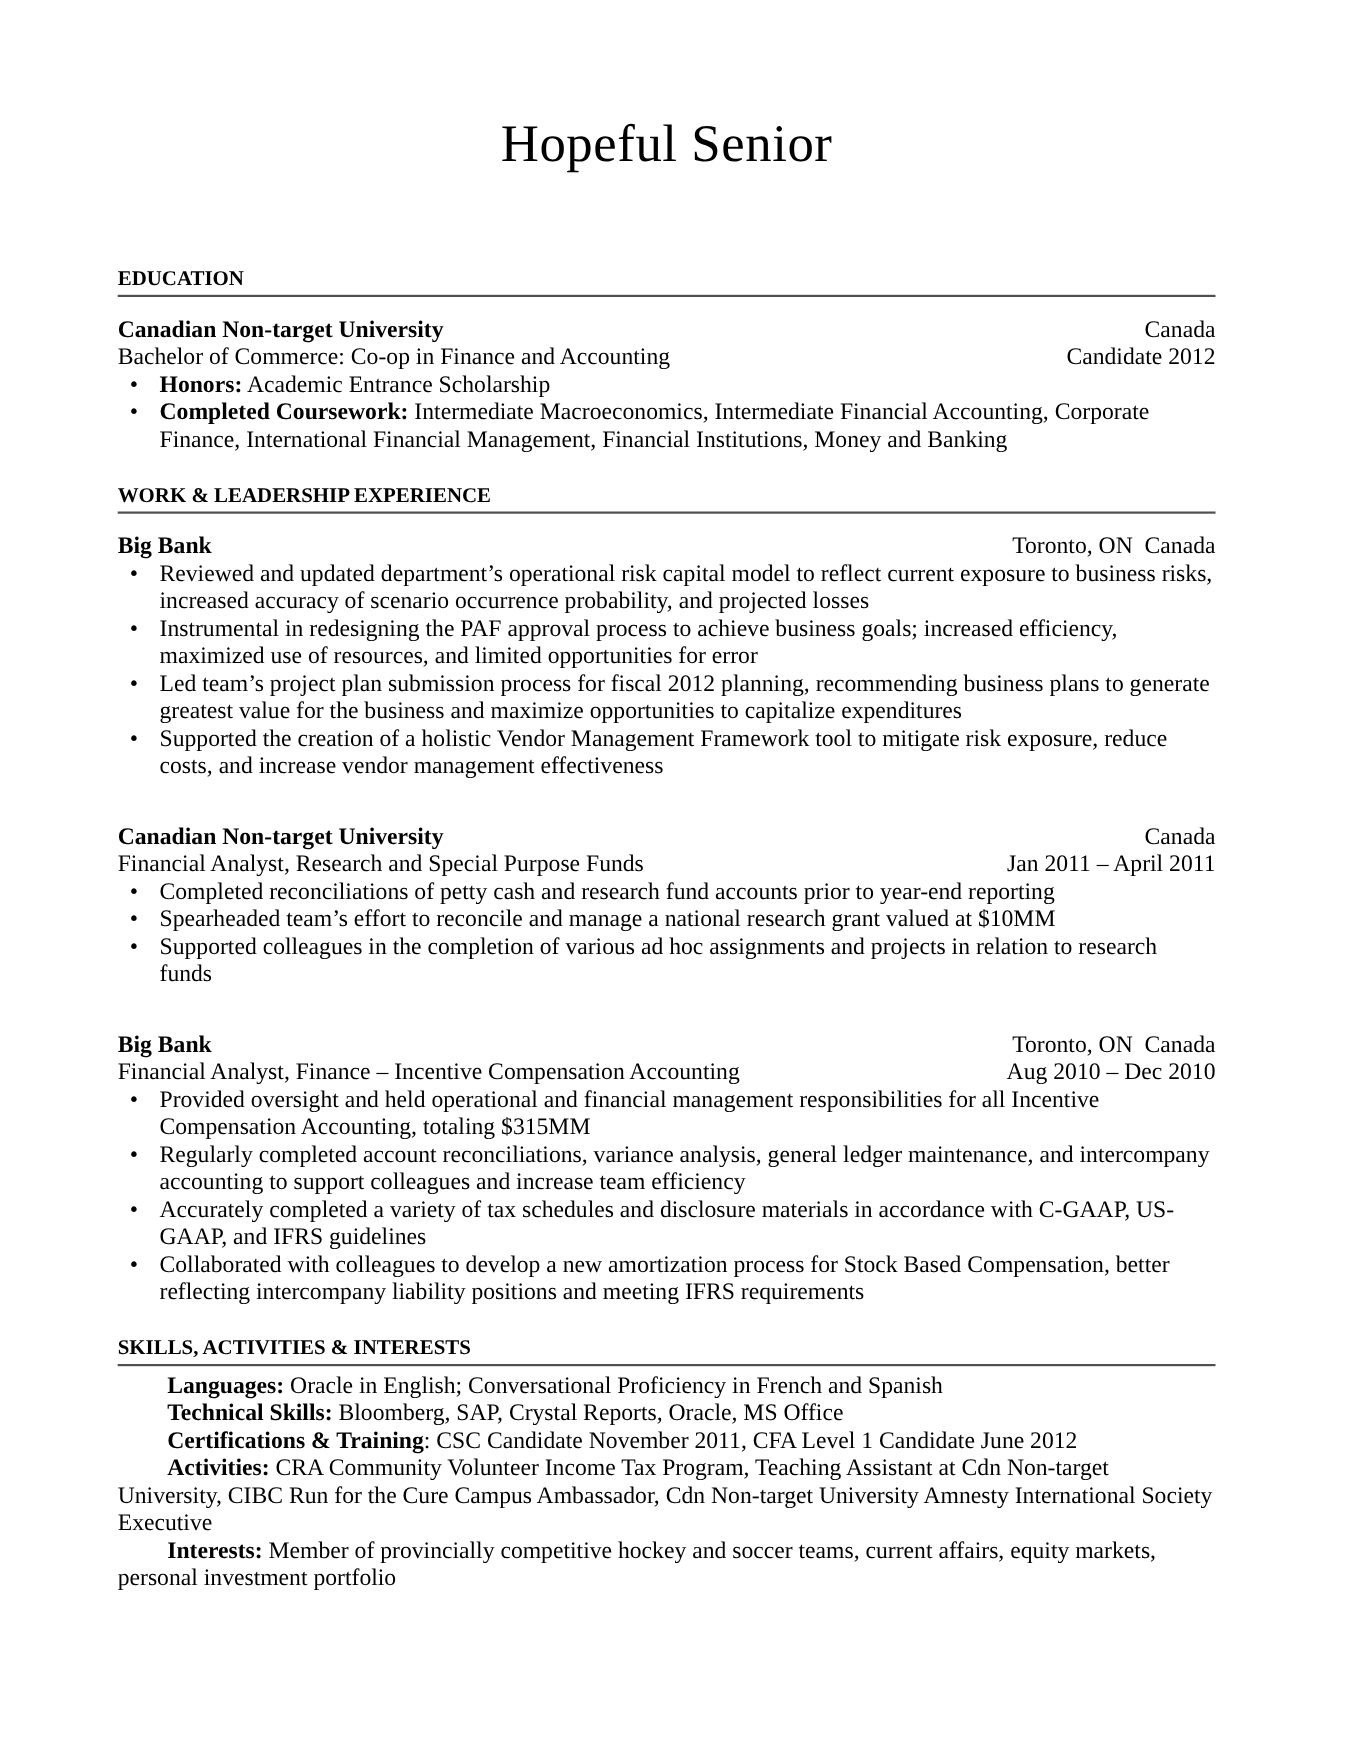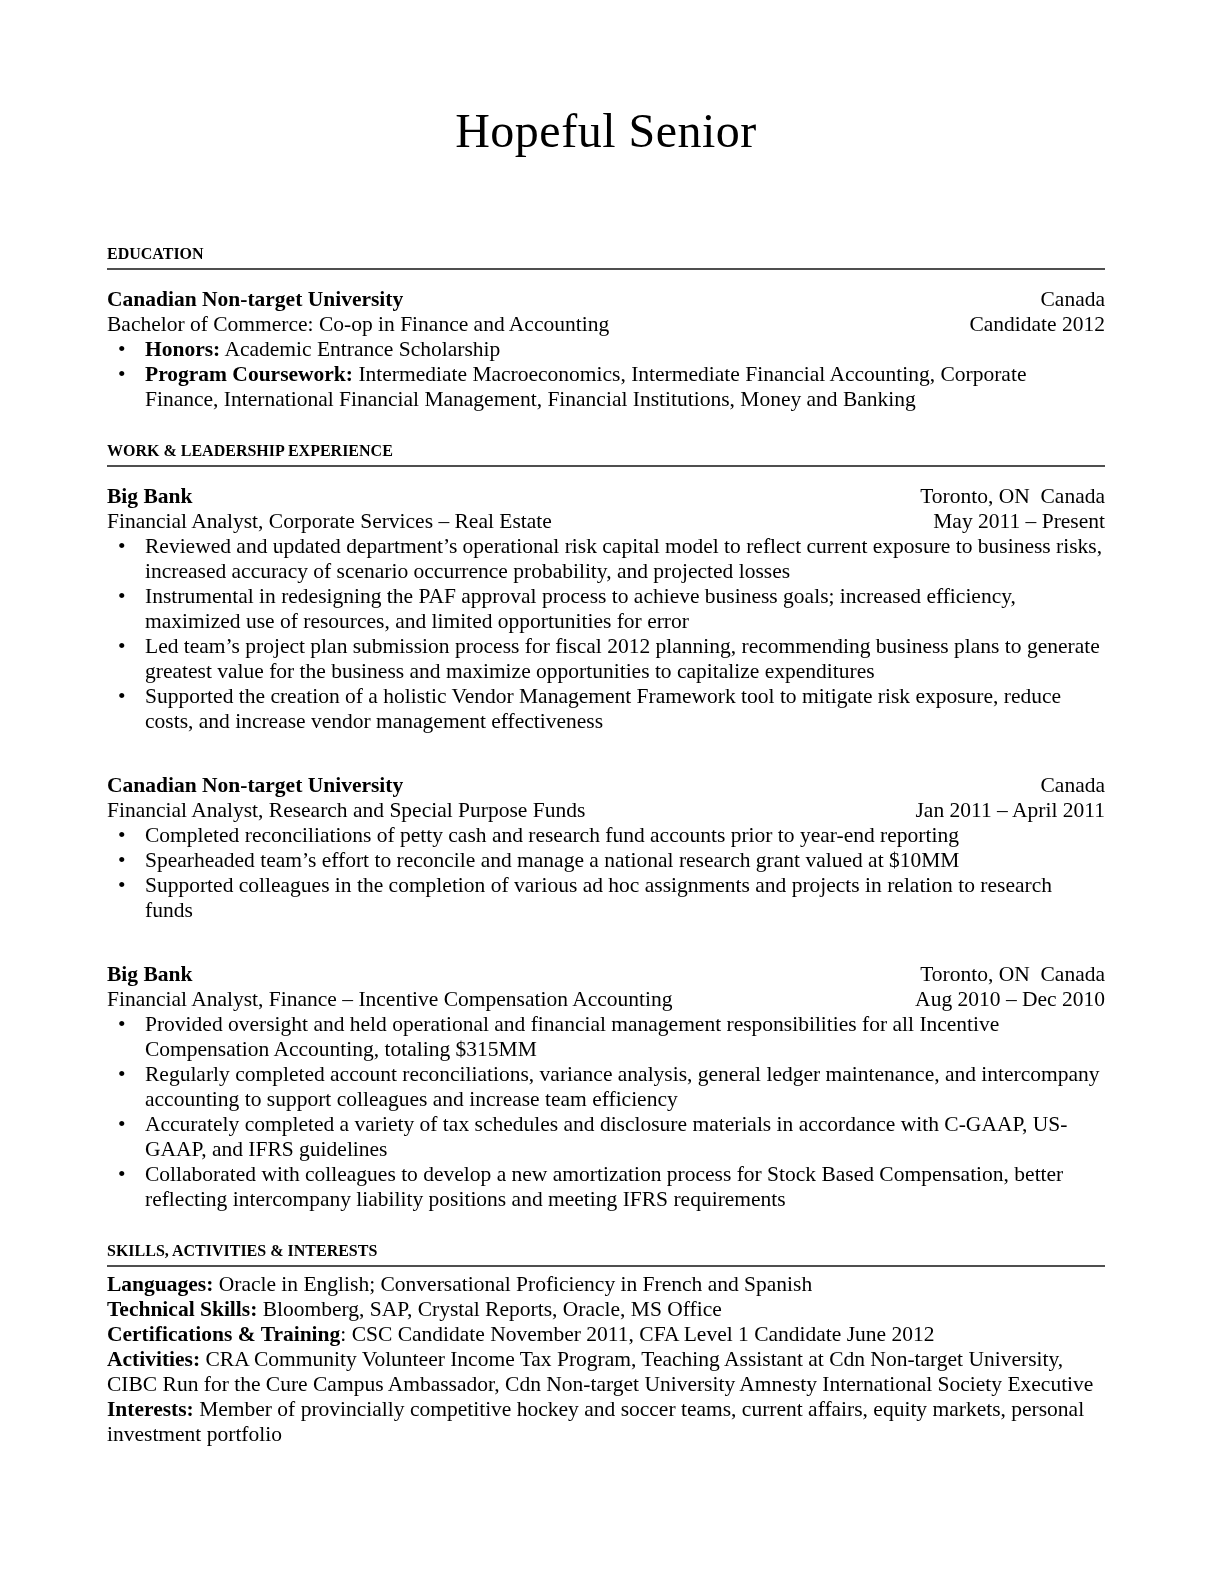--- a/index.html
+++ b/index.html
@@ -22,42 +22,42 @@
   .title {
     font-size: 48px;
     line-height: 53px;
     font-weight: 400;
     text-align: center;
     margin-bottom: 84px;
     letter-spacing: 0.5px;
   }
   .sec + .sec { margin-top: 26px; }
   .sec-head {
-    font-size: 16px;
+    font-size: 19px;
     line-height: 25px;
     font-weight: 700;
     padding-bottom: 2px;
     border-bottom: 2px solid #4f4f4f;
     margin-bottom: 5px;
   }
   .entry + .entry { margin-top: 27px; }
   .row { display: flex; justify-content: space-between; align-items: baseline; }
   .org { font-weight: 700; margin-top: 12px; }
   .loc { font-weight: 400; white-space: pre; text-align: right; }
   .role { }
   .date { white-space: pre; text-align: center; }
   ul.bullets { list-style: none; }
   ul.bullets > li { position: relative; padding-left: 38px; }
   ul.bullets > li::before {
     content: "\2022";
     position: absolute;
     left: 11px;
     top: 0;
   }
-  .kv b { font-weight: 700; }
+  .kv b { font-weight: 700; margin-left: 45px; }
 </style>
 </head>
 <body>
 
 <div class="page">
 
   <h1 class="title">Hopeful Senior</h1>
 
   <section class="sec">
     <h2 class="sec-head">EDUCATION</h2>
@@ -65,36 +65,32 @@
       <div class="row">
         <span class="org">Canadian Non-target University</span>
         <span class="loc">Canada</span>
       </div>
       <div class="row">
         <span class="role">Bachelor of Commerce: Co-op in Finance and Accounting</span>
         <span class="date">Candidate 2012</span>
       </div>
       <ul class="bullets">
         <li><b>Honors:</b><span> Academic Entrance Scholarship</span></li>
-        <li><b>Program Coursework:</b><span> Intermediate Macroeconomics, Intermediate Financial Accounting, Corporate Finance, International Financial Management, Financial Institutions, Money and Banking</span></li>
+        <li><b>Completed Coursework:</b><span> Intermediate Macroeconomics, Intermediate Financial Accounting, Corporate Finance, International Financial Management, Financial Institutions, Money and Banking</span></li>
       </ul>
     </div>
   </section>
 
   <section class="sec">
     <h2 class="sec-head">WORK &amp; LEADERSHIP EXPERIENCE</h2>
 
     <div class="entry">
       <div class="row">
         <span class="org">Big Bank</span>
         <span class="loc">Toronto, ON  Canada</span>
-      </div>
-      <div class="row">
-        <span class="role">Financial Analyst, Corporate Services – Real Estate</span>
-        <span class="date">May 2011 – Present</span>
       </div>
       <ul class="bullets">
         <li>Reviewed and updated department’s operational risk capital model to reflect current exposure to business risks, increased accuracy of scenario occurrence probability, and projected losses</li>
         <li>Instrumental in redesigning the PAF approval process to achieve business goals; increased efficiency, maximized use of resources, and limited opportunities for error</li>
         <li>Led team’s project plan submission process for fiscal 2012 planning, recommending business plans to generate greatest value for the business and maximize opportunities to capitalize expenditures</li>
         <li>Supported the creation of a holistic Vendor Management Framework tool to mitigate risk exposure, reduce costs, and increase vendor management effectiveness</li>
       </ul>
     </div>
 
     <div class="entry">

